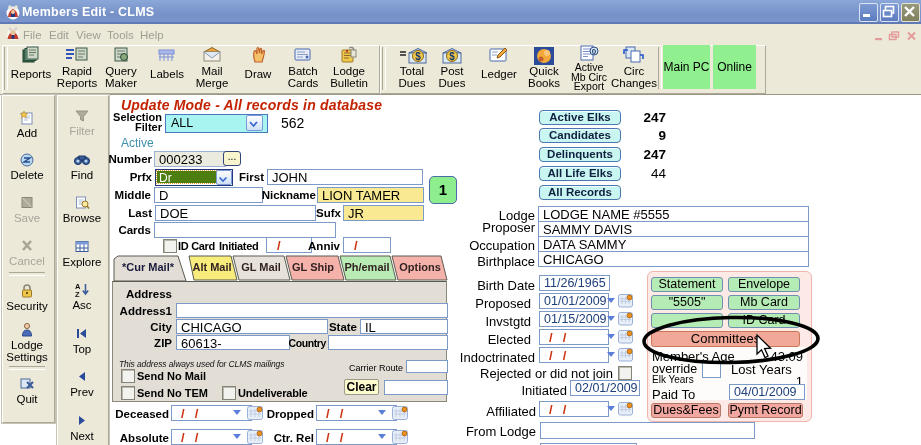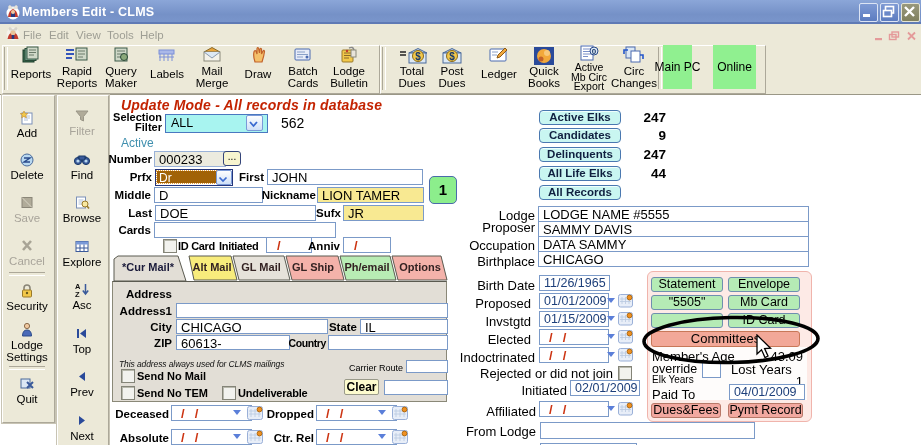--- a/index.html
+++ b/index.html
@@ -166,21 +166,21 @@
           <text x="16" y="9" font-size="8" text-anchor="middle" fill="#1a3a6a" font-weight="bold">0</text>
         </svg></div><span style="font-size:10.5px;line-height:9.5px;display:inline-block;">Active<br>Mb Circ<br>Export</span></div>
 <div class="tbtn" style="left:604px;"><div class="ic"><svg width="24" height="18">
           <rect x="4" y="1" width="9" height="11" fill="#dce8f4" stroke="#4a6ab0"></rect>
           <rect x="9" y="5" width="9" height="11" fill="#fff" stroke="#4a6ab0"></rect>
           <path d="M2 8 L2 4 L6 4" fill="none" stroke="#2255cc" stroke-width="1.6"></path>
           <path d="M18 9 L21 9 L21 13" fill="none" stroke="#2255cc" stroke-width="1.6"></path>
         </svg></div>Circ<br>Changes</div>
 
 <div class="a" style="left:658px;top:47px;width:2px;height:42px;border-left:1px solid #aca899;border-right:1px solid #fff;"></div>
-<div class="a" style="left:663px;top:45px;width:29px;height:44px;background:#90f090;font-size:12px;display:flex;align-items:center;justify-content:center;">Main&nbsp;PC</div>
+<div class="a" style="left:663px;top:45px;width:47px;height:44px;background:#90f090;font-size:12px;display:flex;align-items:center;justify-content:center;">Main&nbsp;PC</div>
 <div class="a" style="left:713px;top:45px;width:43px;height:44px;background:#90f090;font-size:12px;display:flex;align-items:center;justify-content:center;">Online</div>
 
 <div class="a" style="left:2px;top:95px;width:51px;height:326px;background:#ece9d8;border:1px solid #fff;border-right-color:#aca899;border-bottom-color:#aca899;box-shadow:0 0 0 1px #c8c4b4;"></div>
 <div class="sbtn" style="left:2px;top:110px;"><div class="ic"><svg width="16" height="15">
           <rect x="3" y="3" width="10" height="11" fill="#fff" stroke="#7a90b8"></rect>
           <path d="M5 6h6M5 8h6M5 10h4" stroke="#b0c0d8"></path>
           <path d="M5 1 L6.2 3.4 L8.8 3.6 L6.8 5.2 L7.4 7.8 L5 6.4 L2.6 7.8 L3.2 5.2 L1.2 3.6 L3.8 3.4 Z" fill="#f2c84a" stroke="#c28a2a" stroke-width=".6"></path>
         </svg></div>Add</div>
 <div class="sbtn" style="left:2px;top:152px;"><div class="ic"><svg width="16" height="15">
           <circle cx="8" cy="8" r="6" fill="#b8d8f0" stroke="#4a6a9a"></circle>
@@ -258,21 +258,21 @@
       </svg></div>
 <div class="a" style="left:281px;top:115px;font-size:14px;">562</div>
 <div class="a" style="left:121px;top:136px;font-size:12px;color:#3f8fae;">Active</div>
 
 <div class="lbl" style="left:92px;top:153px;width:60px;">Number</div>
 <div class="a" style="left:154px;top:151px;width:66px;height:14px;background:#ecebdf;border:1px solid #9ab2d8;font-size:13px;padding:0 0 0 4px;">000233</div>
 <div class="a" style="left:223px;top:151px;width:16px;height:13px;background:#f8f5cf;border:1.5px solid #35457a;border-radius:3px;font-size:10px;text-align:center;line-height:9px;">...</div>
 
 <div class="lbl" style="left:92px;top:171px;width:60px;">Prfx</div>
 <div class="a" style="left:155px;top:169px;width:76px;height:15px;background:#fff;border:1px solid #24367c;"></div>
-<div class="a" style="left:157px;top:171px;width:57px;height:12px;background:#a16207;outline:1px dotted #e8a03a;font-size:12px;color:#fff;padding-left:2px;">Dr</div>
+<div class="a" style="left:157px;top:171px;width:57px;height:12px;background:#4d7c0f;outline:1px dotted #e8a03a;font-size:12px;color:#fff;padding-left:2px;">Dr</div>
 <div class="a" style="left:216px;top:170px;width:14px;height:13px;background:linear-gradient(#fdfefe,#cfe0f8);border:1px solid #7a9ad8;border-radius:2px;"><svg width="12" height="11">
         <path d="M2.5 3.5 L6 7 L9.5 3.5" fill="none" stroke="#3a6ad0" stroke-width="1.7"></path>
       </svg></div>
 <div class="lbl" style="left:204px;top:171px;width:60px;">First</div>
 <div class="fld" style="left:267px;top:169px;width:150px;height:14px;">JOHN</div>
 
 <div class="lbl" style="left:91px;top:189px;width:60px;">Middle</div>
 <div class="fld" style="left:154px;top:187px;width:103px;height:14px;">D</div>
 <div class="lbl" style="left:246px;top:189px;width:70px;">Nickname</div>
 <div class="fld yfld" style="left:317px;top:187px;width:101px;height:14px;">LION TAMER</div>
@@ -368,21 +368,21 @@
         <circle cx="12.5" cy="3.5" r="2.4" fill="#f09020" stroke="#b06a10"></circle>
       </svg></div>
 
 <div class="cyanbtn" style="left:539px;top:110px;width:80px;height:13px;line-height:13px;">Active Elks</div>
 <div class="a" style="left:620px;top:110px;width:46px;text-align:right;font-size:13.5px;font-weight:bold;">247</div>
 <div class="cyanbtn" style="left:539px;top:128px;width:80px;height:13px;line-height:13px;">Candidates</div>
 <div class="a" style="left:620px;top:128px;width:46px;text-align:right;font-size:13.5px;font-weight:bold;">9</div>
 <div class="cyanbtn" style="left:539px;top:147px;width:80px;height:13px;line-height:13px;">Delinquents</div>
 <div class="a" style="left:620px;top:147px;width:46px;text-align:right;font-size:13.5px;font-weight:bold;">247</div>
 <div class="cyanbtn" style="left:539px;top:166px;width:80px;height:13px;line-height:13px;">All Life Elks</div>
-<div class="a" style="left:620px;top:166px;width:46px;text-align:right;font-size:13.5px;font-weight:bold;">44</div>
+<div class="a" style="left:620px;top:166px;width:46px;text-align:right;font-size:13.5px;font-weight:normal;">44</div>
 <div class="cyanbtn" style="left:539px;top:185px;width:80px;height:13px;line-height:13px;">All Records</div>
 
 <div class="rlbl" style="left:435px;top:208px;width:100px;">Lodge</div>
 <div class="fld" style="left:538px;top:206px;width:265px;height:14px;font-size:13px;">LODGE NAME #5555</div>
 <div class="rlbl" style="left:435px;top:220px;width:100px;">Proposer</div>
 <div class="fld" style="left:538px;top:221px;width:265px;height:14px;font-size:13px;">SAMMY DAVIS</div>
 <div class="rlbl" style="left:435px;top:238px;width:100px;">Occupation</div>
 <div class="fld" style="left:538px;top:236px;width:265px;height:14px;font-size:13px;">DATA SAMMY</div>
 <div class="rlbl" style="left:435px;top:254px;width:100px;">Birthplace</div>
 <div class="fld" style="left:538px;top:251px;width:265px;height:14px;font-size:13px;">CHICAGO</div>

